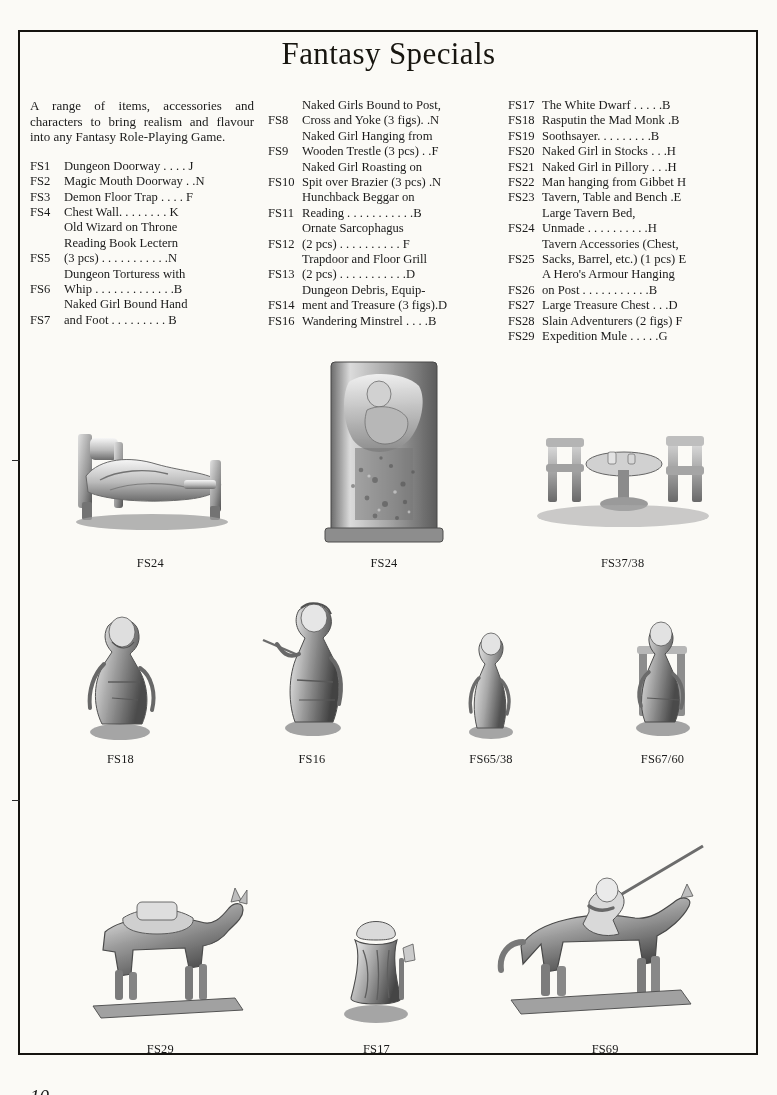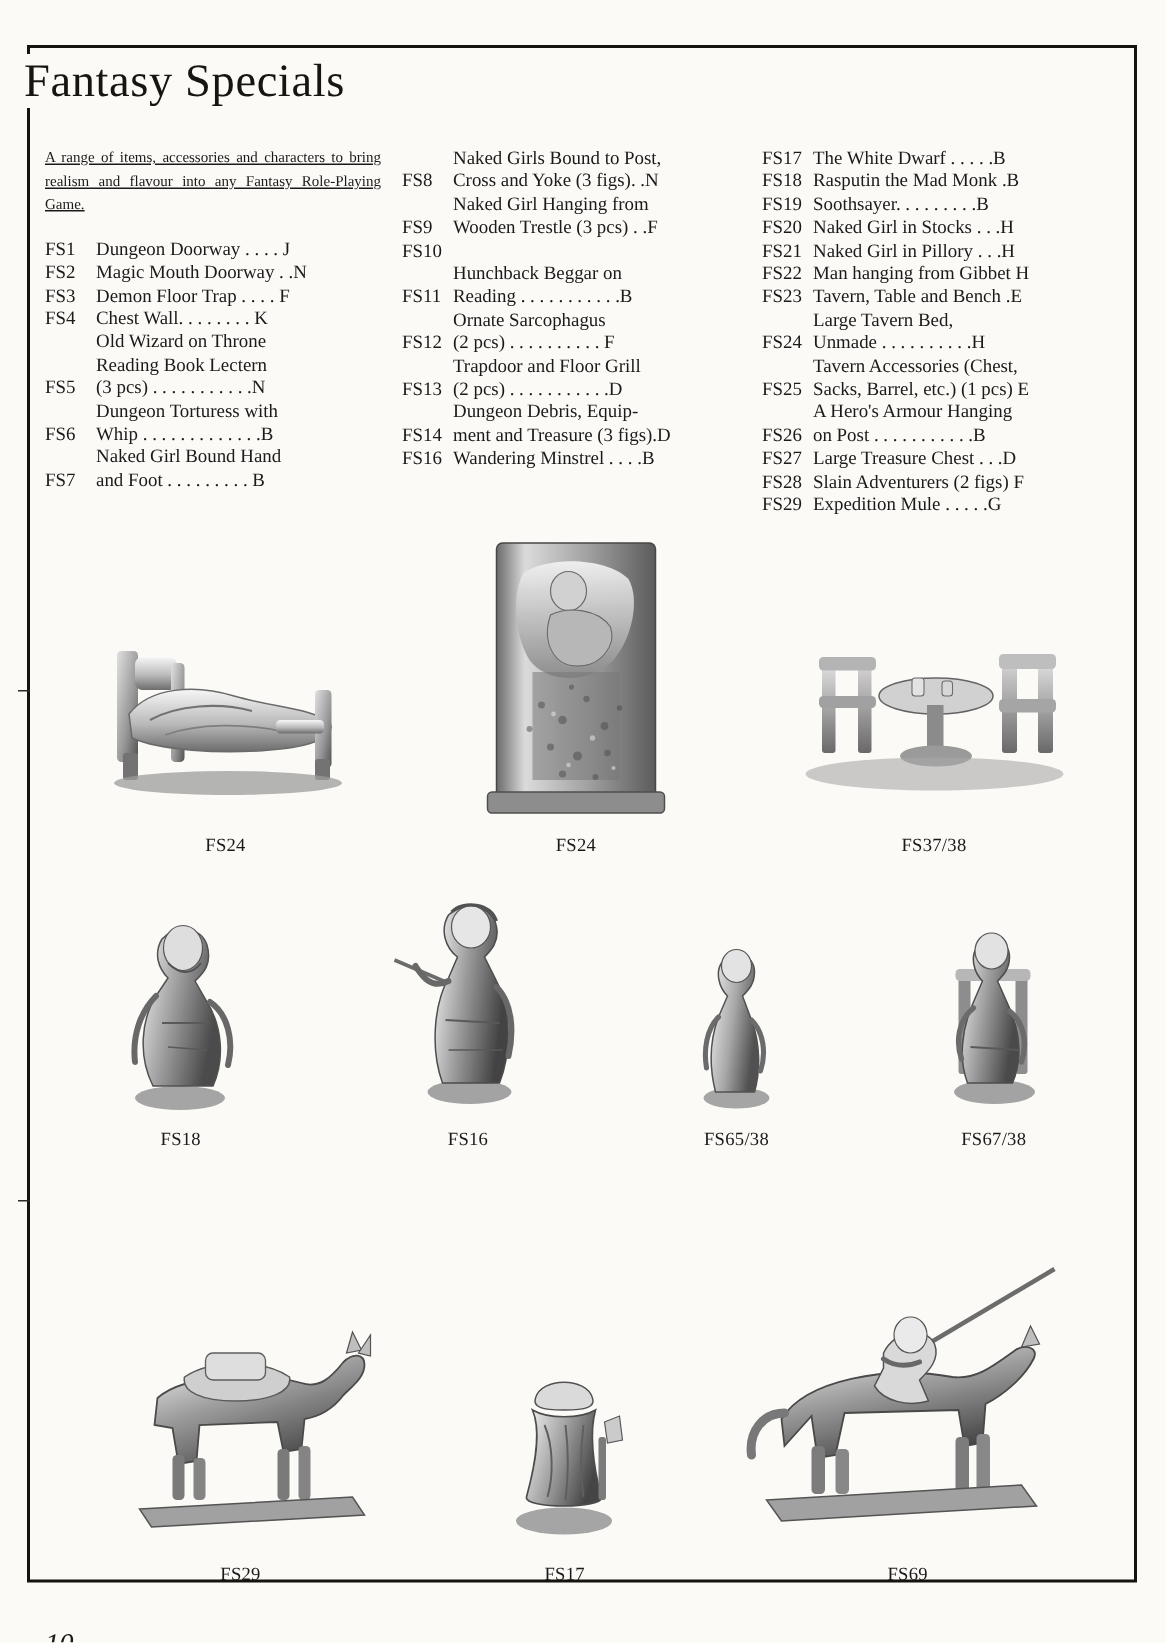--- a/index.html
+++ b/index.html
@@ -27,21 +27,21 @@
     height: 1025px;
     border: 2px solid #15130f;
     box-sizing: border-box;
   }
   
   .title-wrap {
     position: absolute;
     left: 0;
     top: 36px;
     width: 777px;
-    text-align: left;
+    text-align: center;
   }
   .title {
     display: inline-block;
     background: #fbfaf6;
     padding: 0 16px;
     font-family: "Liberation Serif", serif;
     font-size: 31px;
     letter-spacing: 0.4px;
     font-weight: 400;
     color: #17150f;
@@ -61,23 +61,22 @@
   .col {
     box-sizing: border-box;
   }
   .col.c1 { width: 238px; padding-right: 14px; }
   .col.c2 { width: 240px; padding-right: 12px; }
   .col.c3 { width: 240px; }
 
   .intro {
     text-align: justify;
     margin: 0 0 14px 0;
-    font-size: 10px;
+    font-size: 13px;
     line-height: 15.6px;
-    text-decoration: underline;
   }
 
   .entry {
     display: flex;
     align-items: flex-end;
     margin-bottom: 0px;
   }
   .entry .code {
     flex: 0 0 34px;
     white-space: nowrap;
@@ -211,20 +210,24 @@
       </div>
       <div class="entry">
         <span class="code">FS9</span>
         <span class="desc">
           <span class="line">Naked Girl Hanging from</span>
           <span class="line">Wooden Trestle (3 pcs) . .F</span>
         </span>
       </div>
       <div class="entry">
         <span class="code">FS10</span>
+        <span class="desc">
+          <span class="line">Naked Girl Roasting on</span>
+          <span class="line">Spit over Brazier (3 pcs) .N</span>
+        </span>
       </div>
       <div class="entry">
         <span class="code">FS11</span>
         <span class="desc">
           <span class="line">Hunchback Beggar on</span>
           <span class="line">Reading . . . . . . . . . . .B</span>
         </span>
       </div>
       <div class="entry">
         <span class="code">FS12</span>
@@ -550,21 +553,21 @@
           <rect x="24" y="48" width="8" height="70" rx="2" fill="#8e8c87"></rect>
           <rect x="62" y="48" width="8" height="70" rx="2" fill="#8e8c87"></rect>
           <rect x="22" y="48" width="50" height="8" rx="3" fill="#b6b4af"></rect>
           <path d="M36 34 C44 24, 58 28, 58 40 C58 48, 54 52, 50 56 L58 74 C66 92, 66 110, 60 124 L30 124 C24 108, 26 88, 34 70 L40 56 C34 50, 32 40, 36 34 Z" fill="url(#mini5)" stroke="#514f4b" stroke-width="1"></path>
           <ellipse cx="46" cy="36" rx="11" ry="12" fill="#dfddd8" stroke="#5a5854" stroke-width="0.8"></ellipse>
           <path d="M34 74 C24 82, 22 96, 26 108" stroke="#6e6c67" stroke-width="3.6" fill="none" stroke-linecap="round"></path>
           <path d="M58 76 C68 84, 70 98, 66 110" stroke="#6e6c67" stroke-width="3.6" fill="none" stroke-linecap="round"></path>
           <path d="M32 100 L64 102" stroke="#5d5b57" stroke-width="1.2"></path>
         </svg>
       </div>
-      <div class="caption">FS67/38</div>
+      <div class="caption">FS67/60</div>
     </div>
 
   </div>
 
   <div class="figrow row3">
 
     <div class="fig">
       <div class="photo">
         <svg width="215" height="180" viewBox="0 0 215 180">
           <defs>

